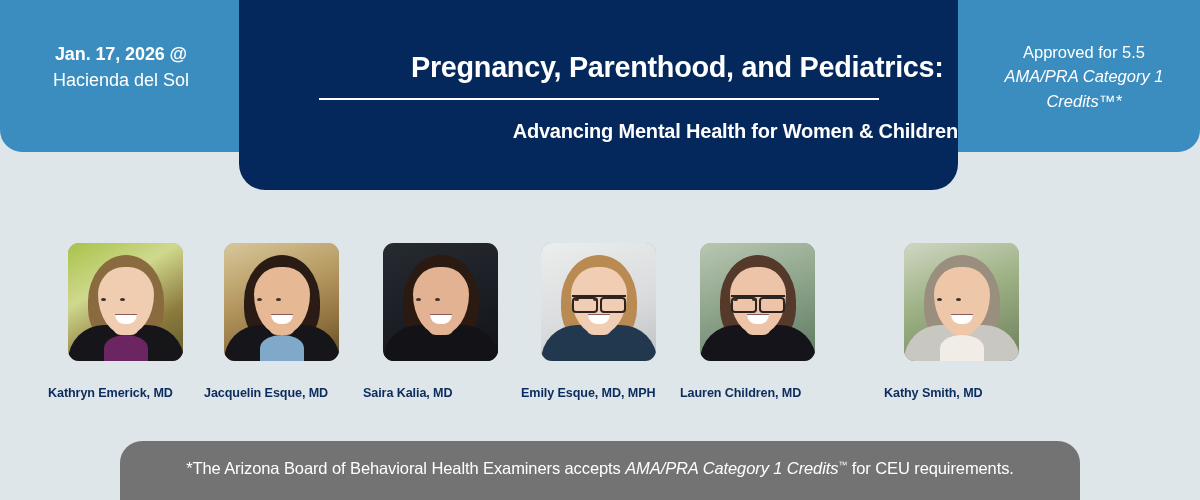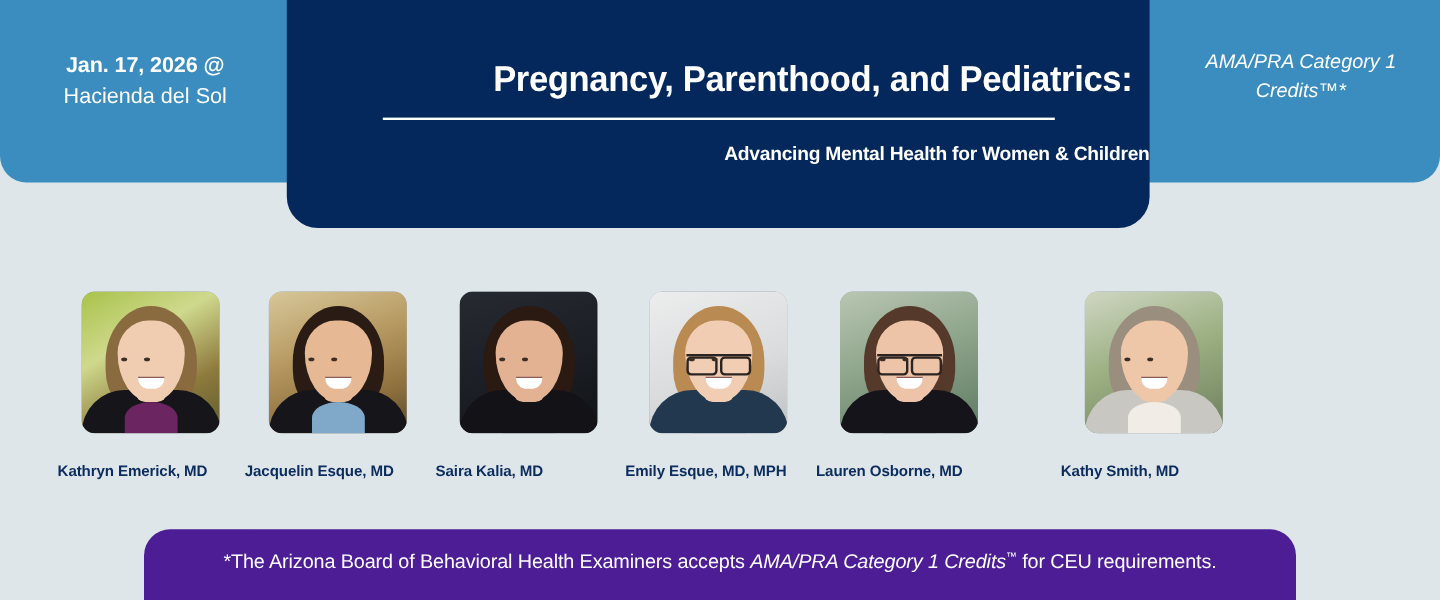--- a/index.html
+++ b/index.html
@@ -94,21 +94,21 @@
     width: 560px;
     height: 2px;
     background: #ffffff;
   }
 
   .title-sub {
     position: absolute;
     left: 0; top: 120px;
     width: 100%;
     color: #ffffff;
-    font-size: 16px;
+    font-size: 20px;
     font-weight: bold;
     letter-spacing: -0.2px;
   }
 
   
   .speakers {
     position: absolute;
     left: 0; top: 240px;
     width: 1200px;
     height: 165px;
@@ -211,21 +211,21 @@
     letter-spacing: -0.1px;
     white-space: nowrap;
   }
 
   
   .footer-box {
     position: absolute;
     left: 120px; top: 441px;
     width: 960px;
     height: 59px;
-    background: #4c1d95;
+    background: #737373;
     border-top-left-radius: 22px;
     border-top-right-radius: 22px;
   }
 
   .footer-text {
     position: absolute;
     left: 0; top: 18px;
     width: 100%;
     text-align: center;
     color: #ffffff;
@@ -241,20 +241,21 @@
 <div class="banner">
 
   <div class="header-band"></div>
 
   <div class="header-date">
     <span class="line1">Jan. 17, 2026 @</span>
     <span class="line2">Hacienda del Sol</span>
   </div>
 
   <div class="header-credits">
+    <span class="cr-line1">Approved for 5.5</span>
     <span class="cr-line2">AMA/PRA Category 1</span>
     <span class="cr-line3">Credits™*</span>
   </div>
 
   <div class="title-card">
     <div class="title-main">Pregnancy, Parenthood, and Pediatrics:</div>
     <div class="title-rule"></div>
     <div class="title-sub">Advancing Mental Health for Women &amp; Children</div>
   </div>
 
@@ -322,21 +323,21 @@
           <div class="hair" style="top:12px;width:76px;height:92px;border-radius:50% 50% 42% 42%;background:#55392a"></div>
           <div class="body" style="width:116px;height:36px;background:#14141a"></div>
           <div class="shirt" style="width:44px;height:26px;background:#14141a"></div>
           <div class="neck" style="top:72px;width:26px;height:20px;background:#edc4a8"></div>
           <div class="face" style="top:24px;width:56px;height:68px;background:#edc4a8"></div>
           <div class="glasses" style="top:52px"></div>
           <div class="eye" style="left:33px;top:55px"></div>
           <div class="eye" style="left:52px;top:55px"></div>
           <div class="smile" style="top:72px"></div>
         </div>
-        <div class="speaker-name">Lauren Osborne, MD</div>
+        <div class="speaker-name">Lauren Children, MD</div>
       </div>
       <div class="speaker" style="left: 884px;">
         <div class="speaker-photo">
           <div class="bg" style="background:linear-gradient(160deg,#cfd6c2 0%,#9db184 45%,#6d7f5c 100%)"></div>
           <div class="hair" style="top:12px;width:76px;height:92px;border-radius:50% 50% 42% 42%;background:#9a8e7e"></div>
           <div class="body" style="width:116px;height:36px;background:#c9c7c2"></div>
           <div class="shirt" style="width:44px;height:26px;background:#f1ece6"></div>
           <div class="neck" style="top:72px;width:26px;height:20px;background:#eec6a8"></div>
           <div class="face" style="top:24px;width:56px;height:68px;background:#eec6a8"></div>
           <div class="eye" style="left:33px;top:55px"></div>

